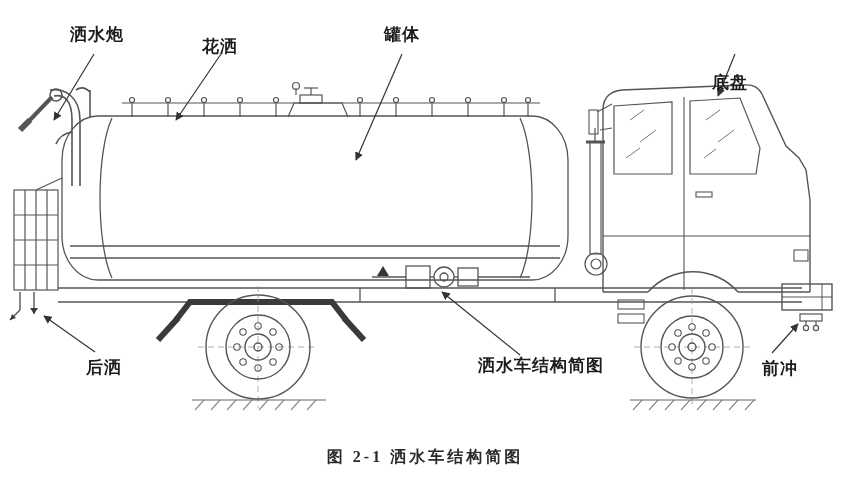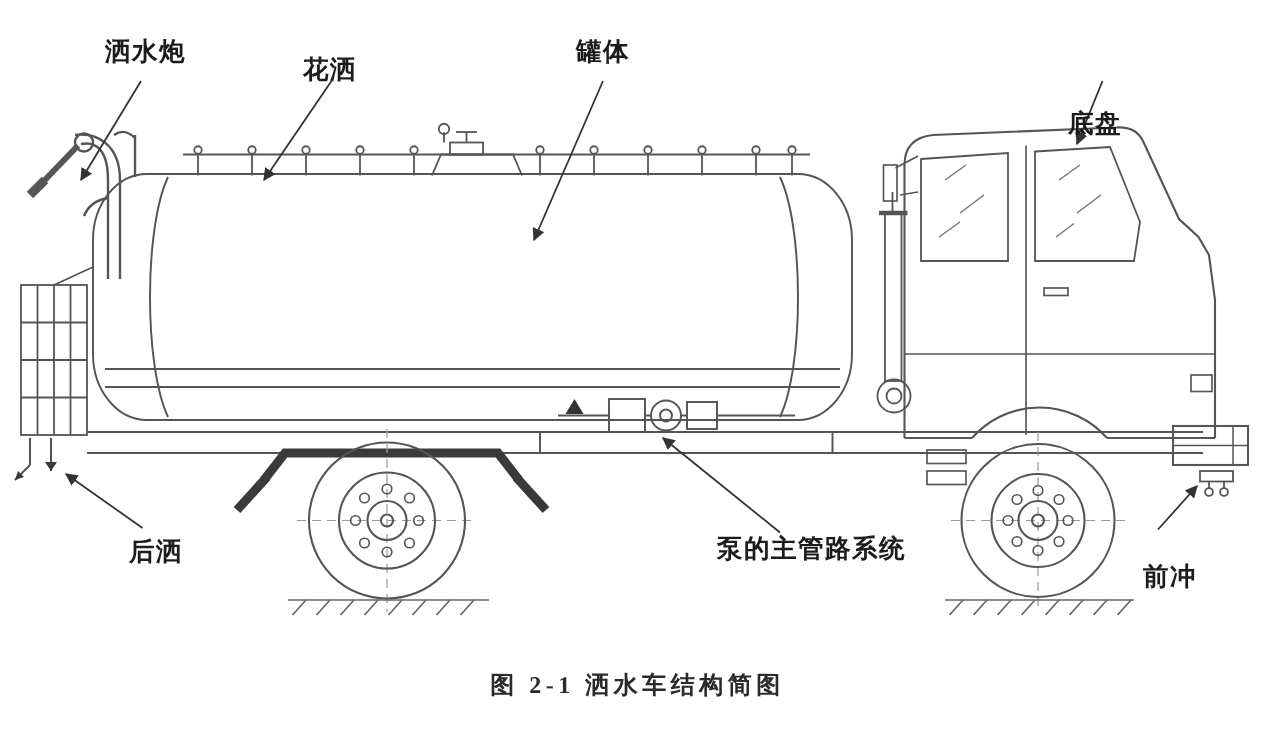--- a/index.html
+++ b/index.html
@@ -248,19 +248,19 @@
   <div class="part-label" style="left:70px; top:26px;">洒水炮</div>
 
   <div class="part-label" style="left:202px; top:26px;margin-top:12px;">花洒</div>
 
   <div class="part-label" style="left:384px; top:26px;text-align:right;">罐体</div>
 
   <div class="part-label" style="left:712px; top:32px;margin-top:42px;">底盘</div>
 
   <div class="part-label" style="left:86px; top:359px;">后洒</div>
 
-  <div class="part-label" style="left:478px; top:357px;">泵的主管路系统</div>
-
-  <div class="part-label" style="left:762px; top:360px;margin-top:16px;">前冲</div>
+  <div class="part-label" style="left:478px; top:357px;">洒水车结构简图</div>
+
+  <div class="part-label" style="left:762px; top:360px;">前冲</div>
 
   <div class="caption">图 2-1 洒水车结构简图</div>
 
 </div>
 
 </body></html>

